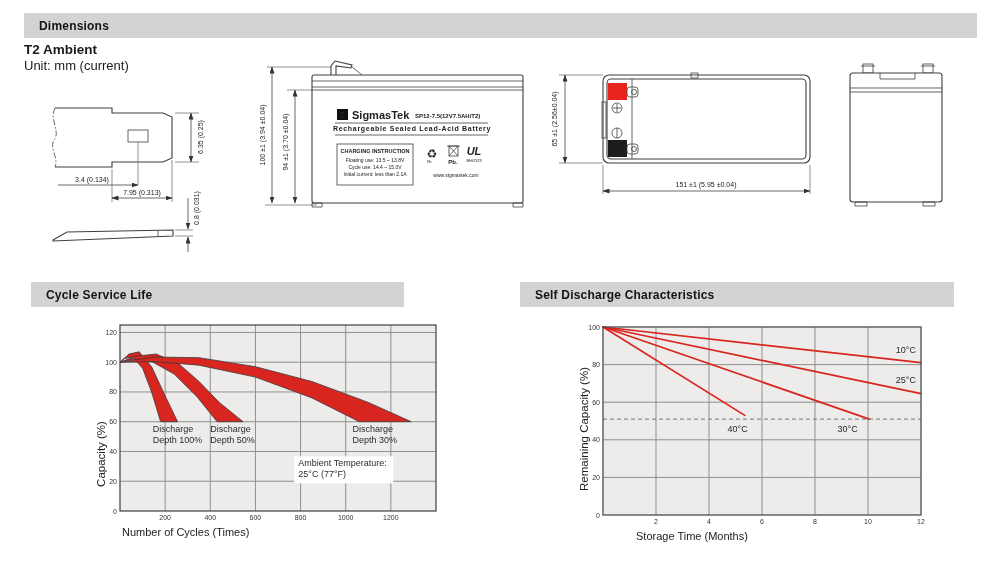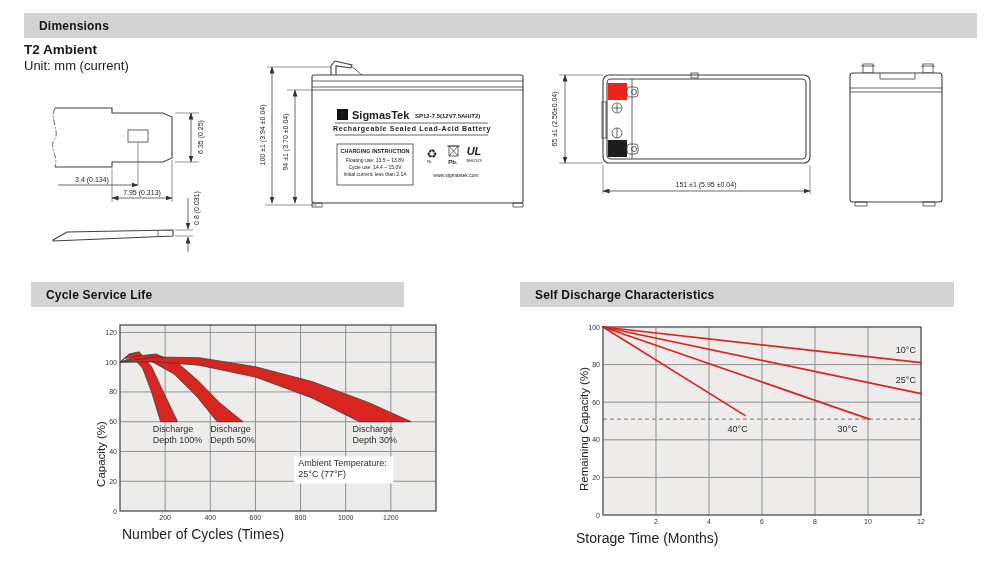--- a/index.html
+++ b/index.html
@@ -2,21 +2,21 @@
 <html><head>
 <meta charset="utf-8">
 <style>
   html,body{margin:0;padding:0;background:#fff;}
   .page{position:relative;width:1000px;height:565px;background:#fff;overflow:hidden;
         font-family:"Liberation Sans",sans-serif;color:#1a1a1a;}
   .bar{position:absolute;height:25px;background:#d3d3d3;display:flex;align-items:center;}
   .bar span{font-size:12px;font-weight:bold;padding-left:15px;color:#141414;letter-spacing:0.2px;}
   .subhead{position:absolute;left:24px;top:42px;font-size:13.5px;font-weight:bold;}
   .unitnote{position:absolute;left:24px;top:58px;font-size:13px;}
-  .axis-x{position:absolute;font-size:14px;color:#222;}
+  .axis-x{position:absolute;font-size:11px;color:#222;}
   .axis-y{position:absolute;font-size:11.5px;color:#222;text-align:center;transform:rotate(-90deg);}
   svg{position:absolute;overflow:visible;}
   svg text{font-family:"Liberation Sans",sans-serif;fill:#222;}
   .dim{font-size:7px;}
   .tick{font-size:7px;fill:#333;}
   .ann{font-size:9px;fill:#2b2b2b;}
   .ol{stroke:#3f3f3f;stroke-width:1.1;fill:#fff;}
   .oln{stroke:#3f3f3f;stroke-width:1.1;fill:none;}
   .thin{stroke:#3f3f3f;stroke-width:0.8;fill:none;}
   .dl{stroke:#444;stroke-width:0.8;fill:none;}
@@ -268,15 +268,15 @@
       <text x="34" y="125.3" text-anchor="end" class="tick">40</text>
       <text x="34" y="87.7" text-anchor="end" class="tick">60</text>
       <text x="34" y="50.099999999999994" text-anchor="end" class="tick">80</text>
       <text x="34" y="12.5" text-anchor="end" class="tick">100</text>
       <text x="329.82500000000005" y="36.31999999999999" class="ann">10°C</text>
       <text x="329.82500000000005" y="66.4" class="ann">25°C</text>
       <text x="271.525" y="115.28" class="ann">30°C</text>
       <text x="161.55" y="115.28" class="ann">40°C</text>
     </svg>
   <div class="axis-y" style="left:499px;top:423px;width:170px;">Remaining Capacity (%)</div>
-  <div class="axis-x" style="left:576px;top:530px;">Storage Time (Months)</div>
+  <div class="axis-x" style="left:636px;top:530px;">Storage Time (Months)</div>
 
 </div>
 
 </body></html>

